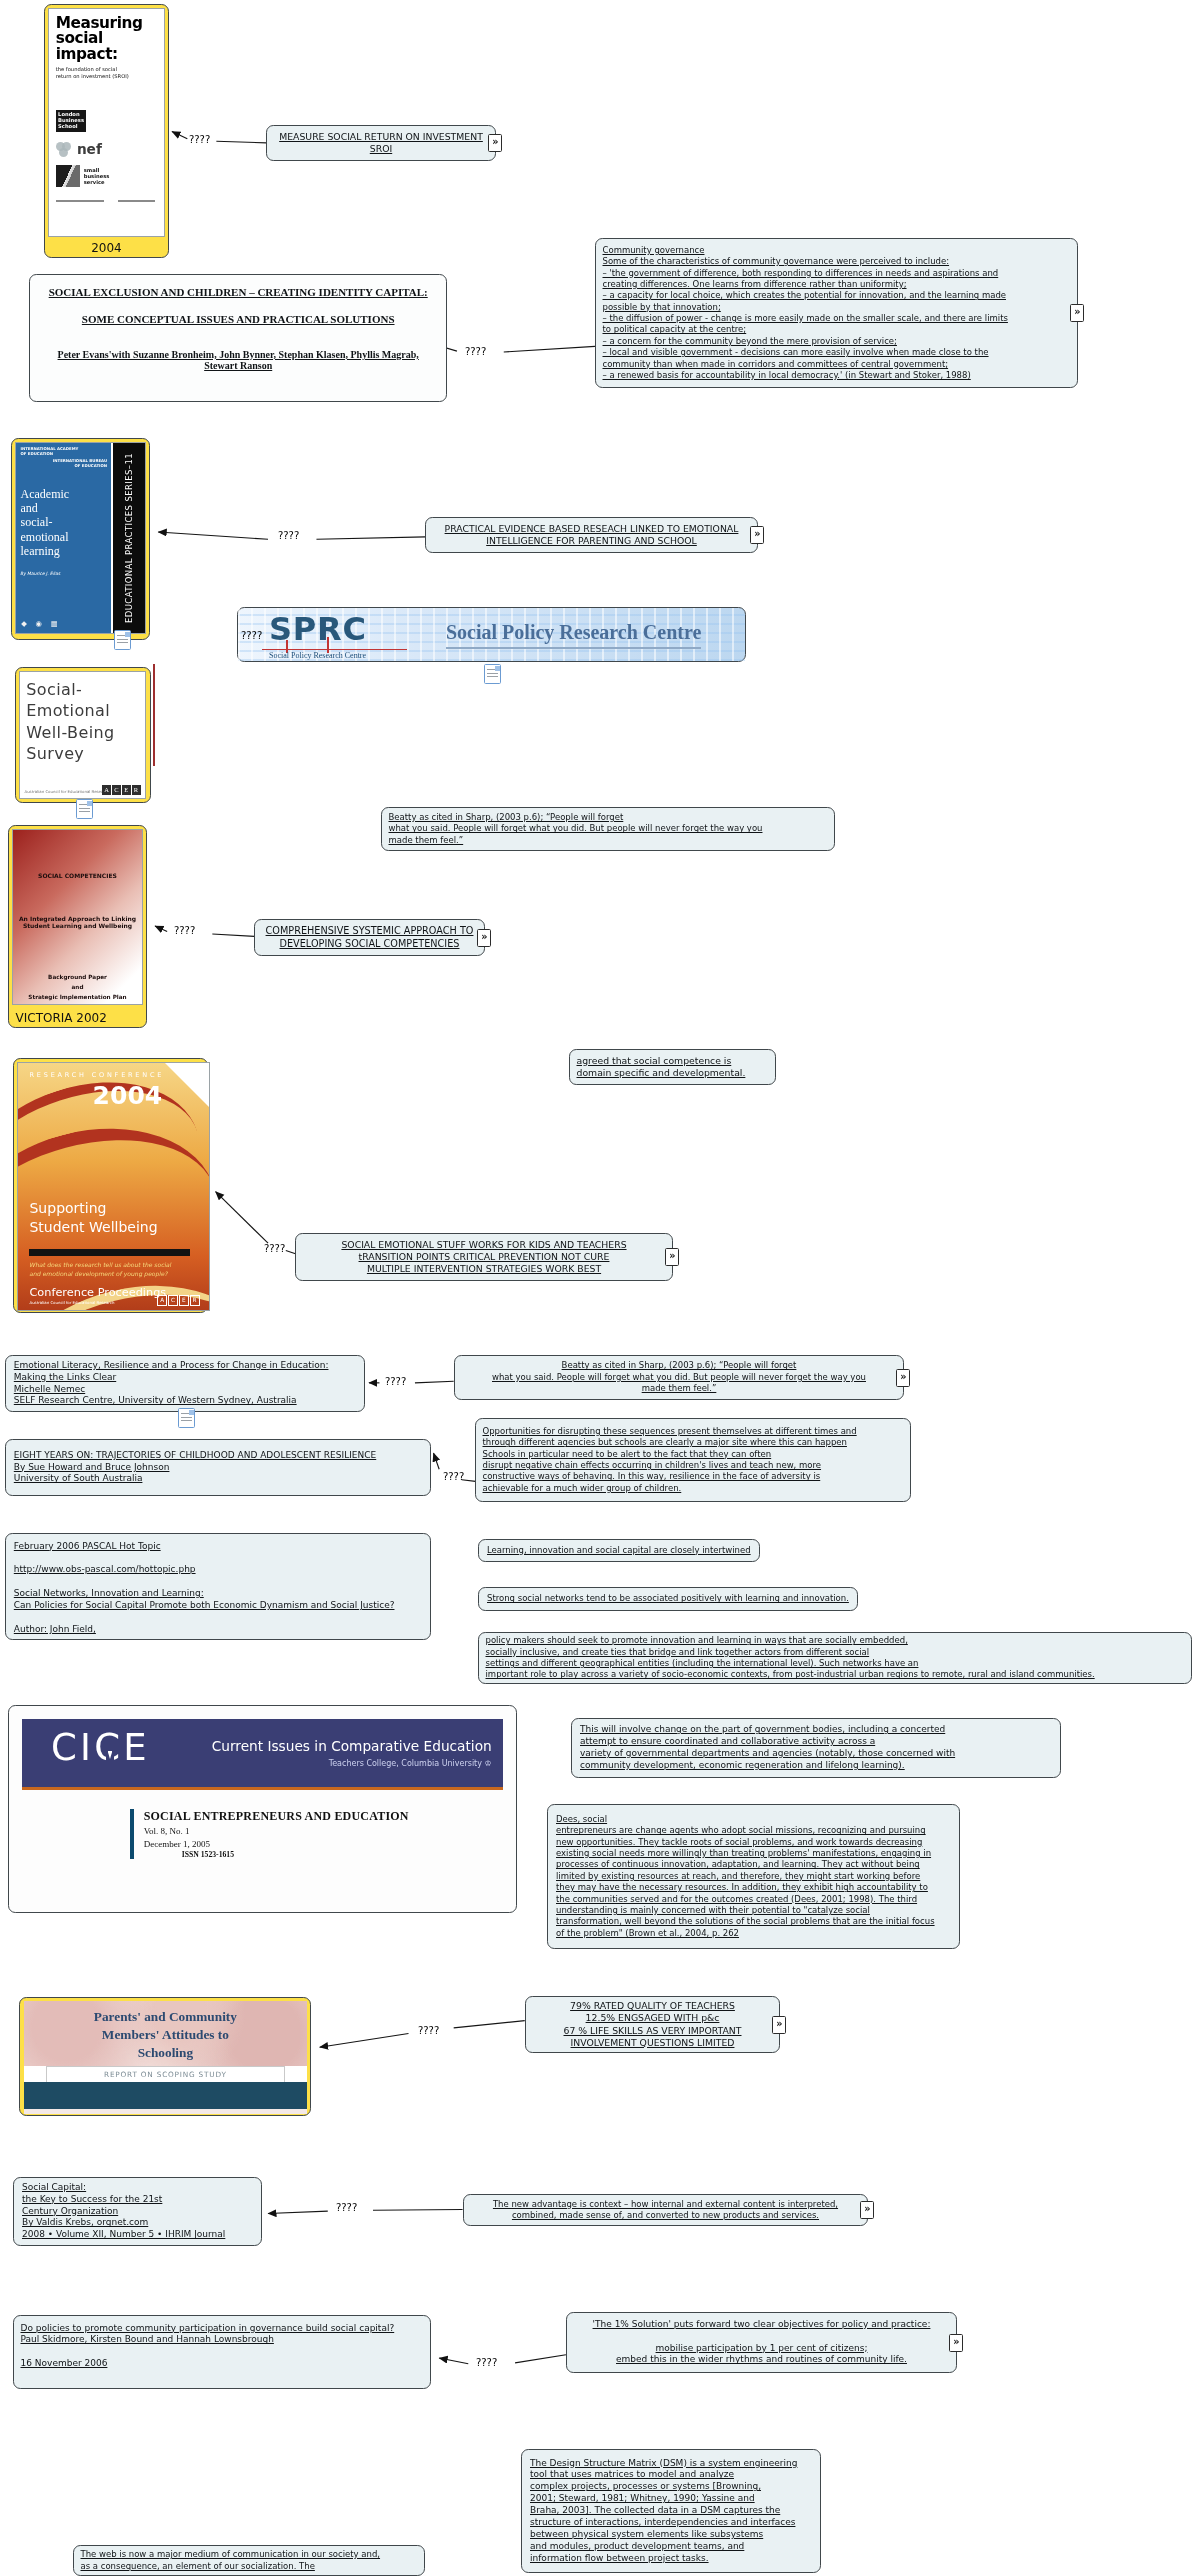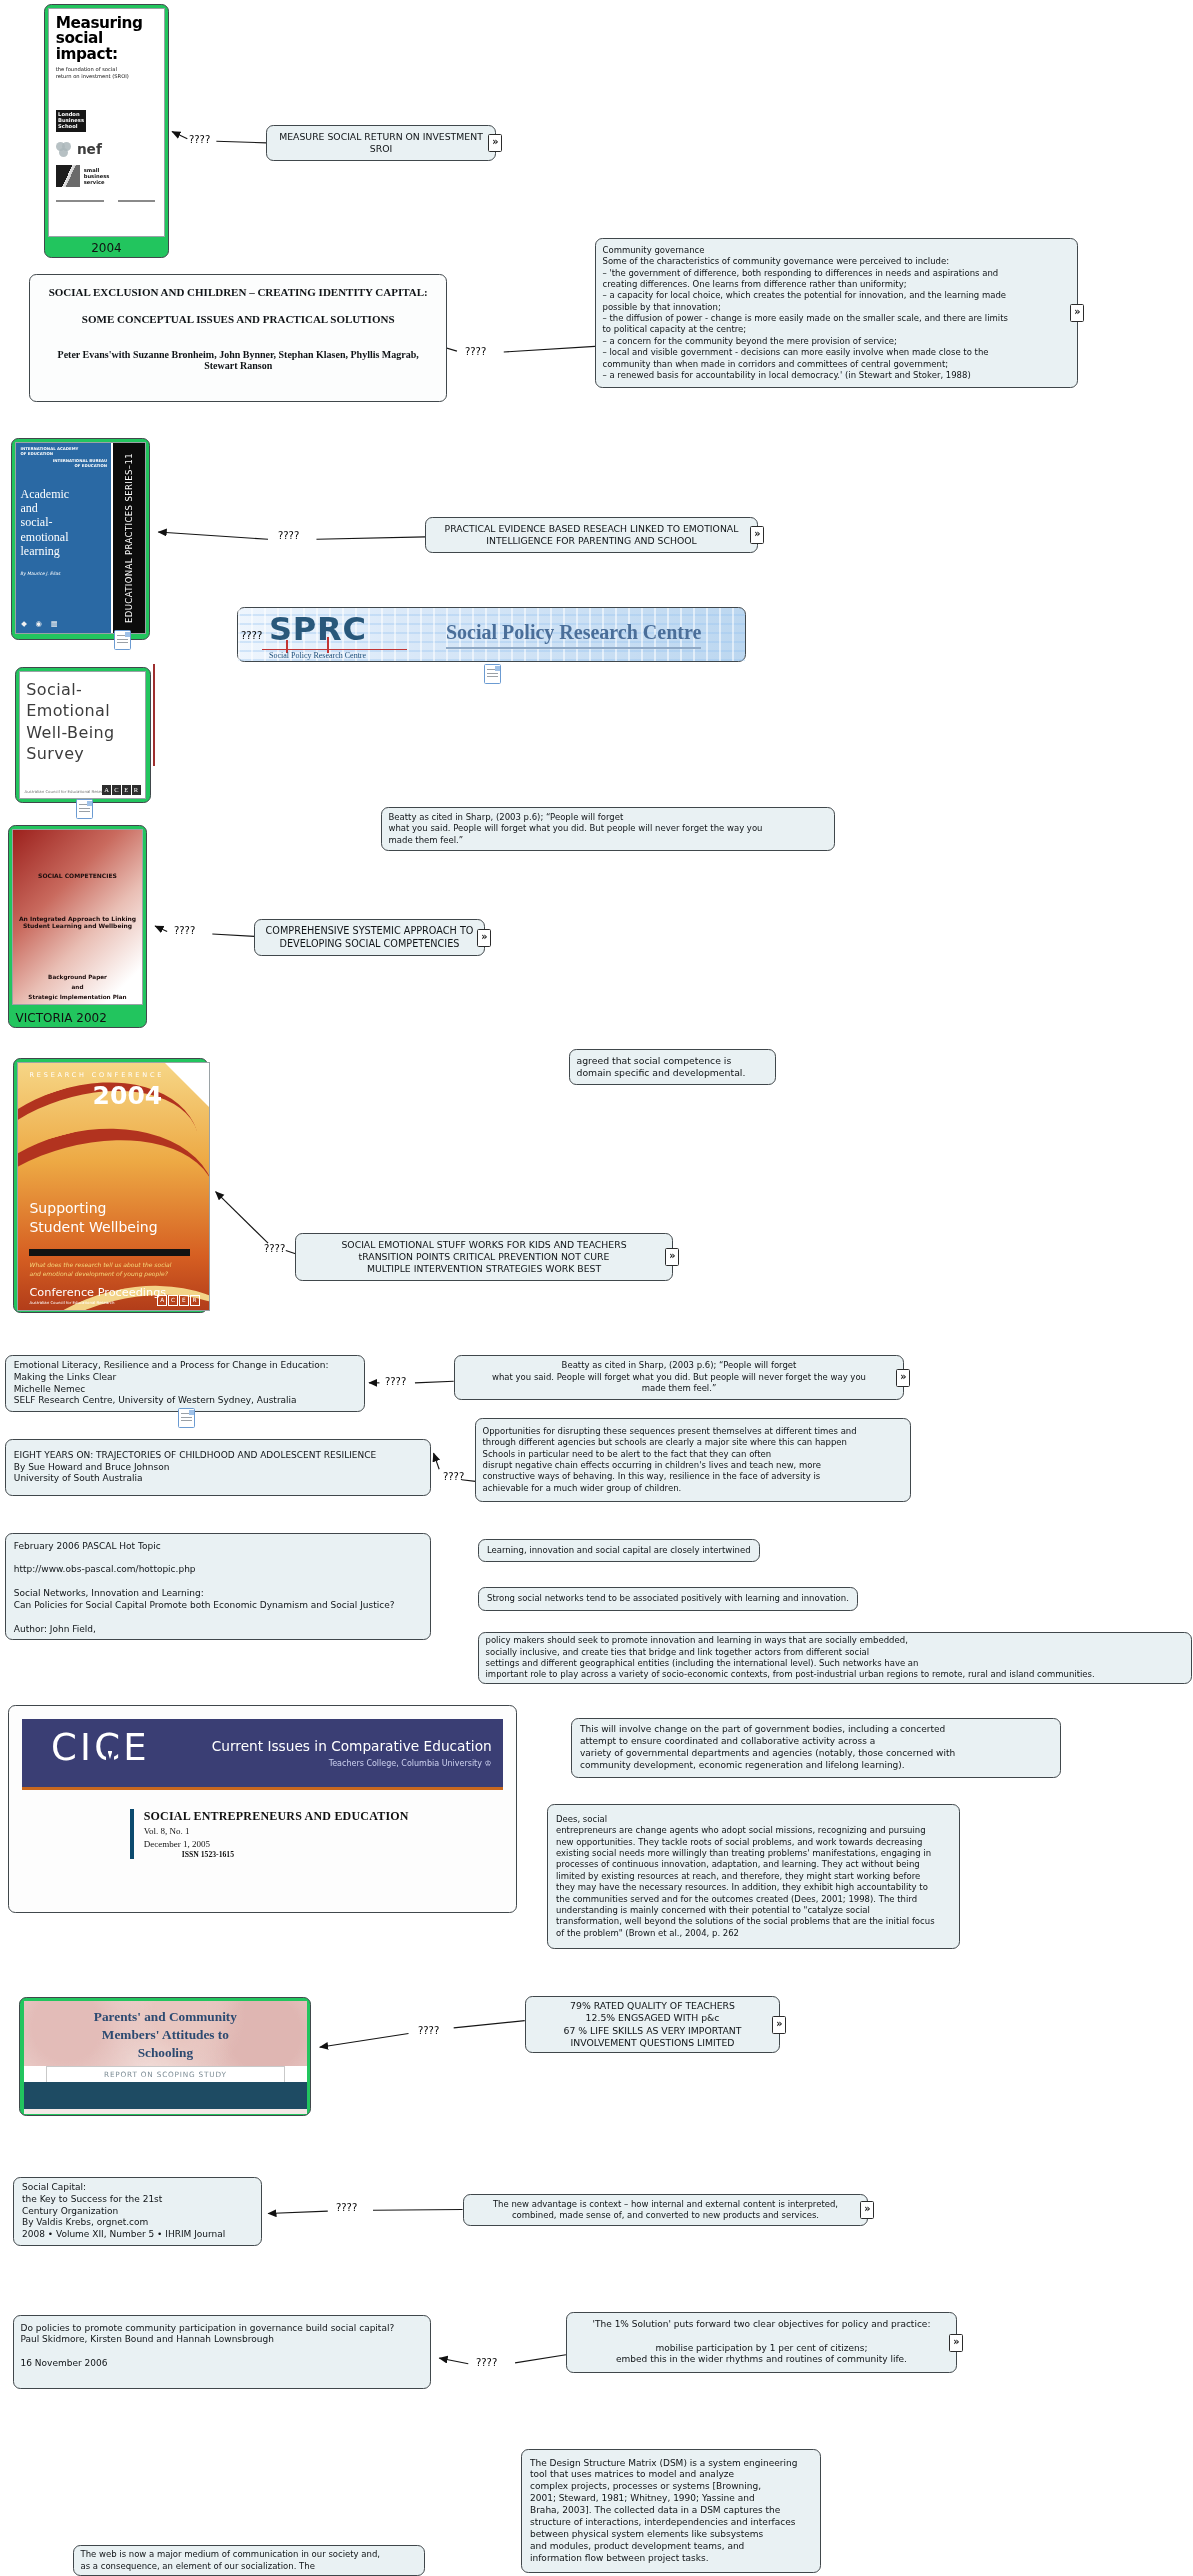--- a/index.html
+++ b/index.html
@@ -1,39 +1,39 @@
 <!DOCTYPE html>
 <html style="font-size:13px"><head>
 <meta charset="utf-8">
 <style>
   html,body{margin:0;padding:0;background:#fff;}
   #canvas{position:relative;width:1194px;height:2576px;overflow:hidden;
           font-family:"DejaVu Sans",sans-serif;color:#101417;background:#fff;}
   svg.links{position:absolute;left:0;top:0;z-index:1;}
   .box{position:absolute;background:#e9f1f3;border:1.1px solid #40474b;border-radius:7.3px;
-       box-sizing:border-box;z-index:2;display:flex;align-items:center;}
+       box-sizing:border-box;z-index:2;display:flex;align-items:center;text-decoration:underline;}
   .box>span{white-space:pre-line;display:block;width:100%;}
   .white{background:#fcfdfd;margin-left:26px;}
   .c>span{text-align:center;}
   .l>span{text-align:left;}
   .f10>span{font-size:8.5px;line-height:1.34;}
   .f11>span{font-size:9px;line-height:1.32;}
   .f115>span{font-size:9.3px;line-height:1.3;}
   .f12>span{font-size:9.7px;line-height:1.3;}
   .serifbox{font-family:"Liberation Serif","DejaVu Serif",serif;}
   .more{position:absolute;right:-7.3px;top:50%;transform:translateY(-50%);width:12px;height:16px;
         background:#fff;border:1px solid #2b2b2b;border-radius:1.6px;z-index:3;
         font:bold 9.7px/14.5px "DejaVu Sans",sans-serif;text-align:center;color:#111;}
   .note-ic{position:absolute;width:15.3px;height:18px;background:#fff;border:1.3px solid #6b9bd2;
         border-radius:1.6px;z-index:3;}
   .note-ic:before{content:"";position:absolute;left:2.4px;right:2.4px;top:4px;height:9.7px;
         background:repeating-linear-gradient(#9aa0a6 0 1.2px,transparent 1.2px 3.6px);}
   .note-ic:after{content:"";position:absolute;right:0.8px;top:0.8px;width:4.8px;height:4.8px;background:#9fc1e8;}
   .qq{position:absolute;z-index:4;font:10px "DejaVu Sans",sans-serif;color:#000;}
-  .node{position:absolute;background:#22c55e;border:1.1px solid #40474b;border-radius:7.3px;
+  .node{position:absolute;background:#fde047;border:1.1px solid #40474b;border-radius:7.3px;
         box-sizing:border-box;z-index:2;}
   .img{position:absolute;left:3.2px;top:3.2px;right:3.2px;background:#fff;border:0.8px solid #9aa2a6;
        box-sizing:border-box;overflow:hidden;}
   .caption{position:absolute;left:0;right:0;bottom:1.6px;font-size:12px;color:#111;}
   .pre{white-space:pre-line;}
   
   .msi-title{font-weight:bold;font-size:15.3px;line-height:1.02;letter-spacing:-0.4px;color:#000;}
   .msi-sub{font-size:5.2px;line-height:1.25;margin-top:4px;color:#111;}
   .blkblock{background:#161616;color:#fff;font-size:5.2px;line-height:1.15;font-weight:bold;
             padding:1.6px 2.4px;display:inline-block;}

